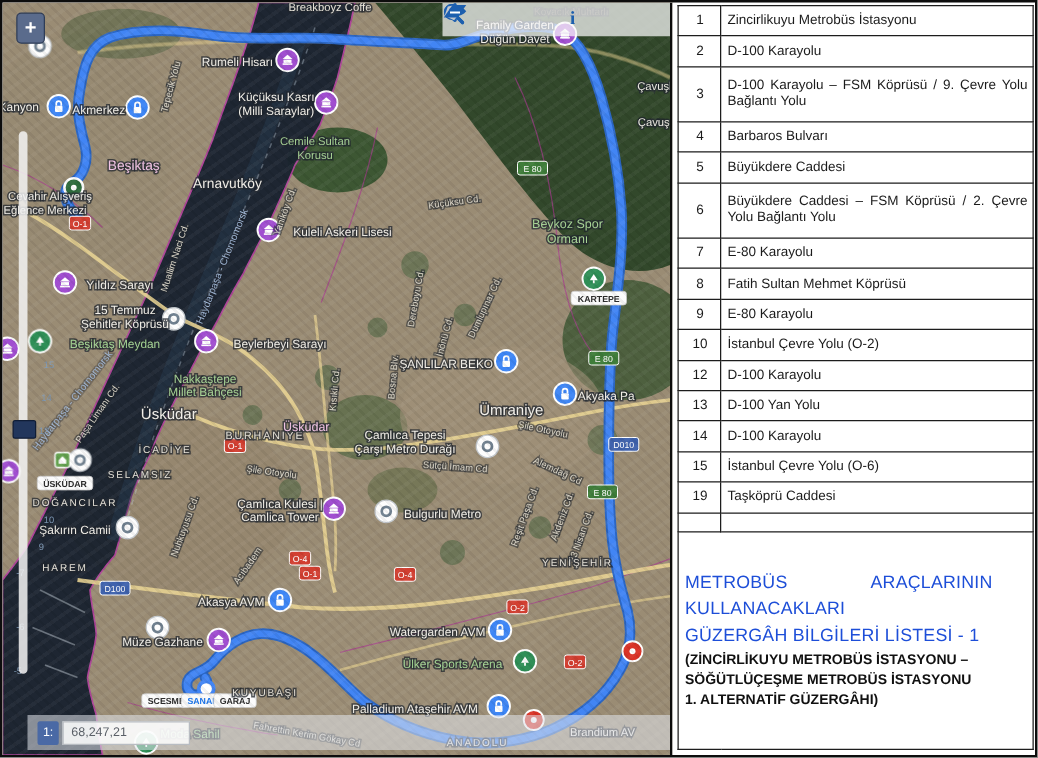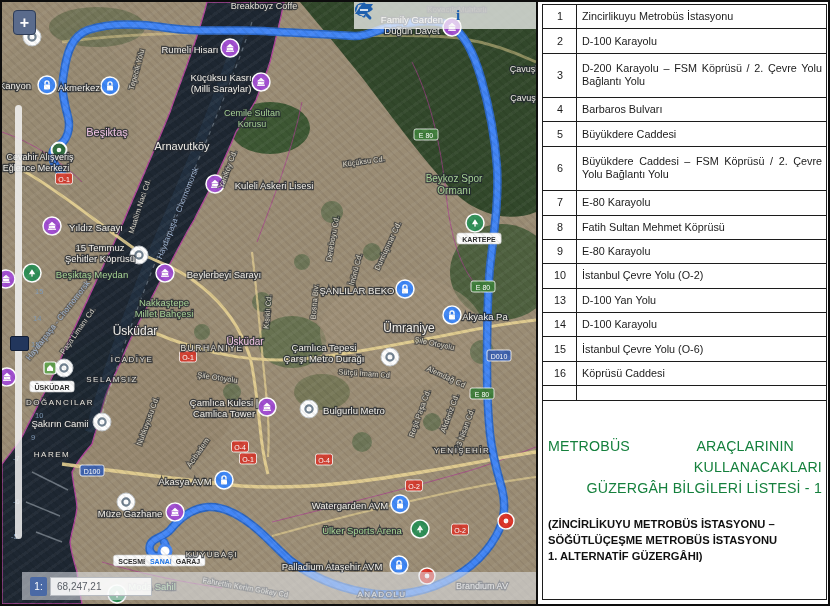--- a/index.html
+++ b/index.html
@@ -33,23 +33,23 @@
               padding-left:6px;box-sizing:border-box;}
   
   .panel{position:absolute;left:536px;top:0;width:290px;height:602px;background:#fff;padding:2px 1px 0 4px;box-sizing:border-box;}
   table.routes{border-collapse:collapse;width:285px;height:596px;table-layout:fixed;}
   table.routes td{border:1px solid #1c1c1c;font-size:10.8px;color:#1b1b1b;
                   padding:1px 4px 1px 5px;line-height:1.22;vertical-align:middle;}
   td.no{width:24px;text-align:center;padding:1px 2px;}
   td.nm{text-align:justify;margin-left:48px;}
   tr.emptyrow td{height:12px;}
   td.bigcell{vertical-align:top;padding:10px 8px 6px 6px;}
-  .ttl{font-size:14.2px;color:#15803d;line-height:1.5;letter-spacing:.2px;text-align:right;}
+  .ttl{font-size:14.2px;color:#1d4ed8;line-height:1.5;letter-spacing:.2px;}
   .ttl .l0{display:flex;justify-content:space-between;padding-right:28px;}
-  .sub{margin-top:16px;font-size:11.2px;font-weight:bold;color:#101010;line-height:1.45;}
+  .sub{font-size:11.2px;font-weight:bold;color:#101010;line-height:1.45;}
 </style>
 </head>
 <body>
 
 <div class="screen">
 
   <div class="map">
     <svg id="map-svg" viewBox="0 0 534 602" width="534" height="602">
 
       <rect x="0" y="0" width="534" height="602" fill="#9a8c74"></rect>
@@ -491,21 +491,21 @@
           <tr>
             <td class="no">1</td>
             <td class="nm">Zincirlikuyu Metrobüs İstasyonu</td>
           </tr>
           <tr>
             <td class="no">2</td>
             <td class="nm">D-100 Karayolu</td>
           </tr>
           <tr>
             <td class="no">3</td>
-            <td class="nm">D-200 Karayolu – FSM Köprüsü / 2. Çevre Yolu Bağlantı Yolu</td>
+            <td class="nm">D-100 Karayolu – FSM Köprüsü / 9. Çevre Yolu Bağlantı Yolu</td>
           </tr>
           <tr>
             <td class="no">4</td>
             <td class="nm">Barbaros Bulvarı</td>
           </tr>
           <tr>
             <td class="no">5</td>
             <td class="nm">Büyükdere Caddesi</td>
           </tr>
           <tr>
@@ -522,34 +522,38 @@
           </tr>
           <tr>
             <td class="no">9</td>
             <td class="nm">E-80 Karayolu</td>
           </tr>
           <tr>
             <td class="no">10</td>
             <td class="nm">İstanbul Çevre Yolu (O-2)</td>
           </tr>
           <tr>
+            <td class="no">12</td>
+            <td class="nm">D-100 Karayolu</td>
+          </tr>
+          <tr>
             <td class="no">13</td>
             <td class="nm">D-100 Yan Yolu</td>
           </tr>
           <tr>
             <td class="no">14</td>
             <td class="nm">D-100 Karayolu</td>
           </tr>
           <tr>
             <td class="no">15</td>
             <td class="nm">İstanbul Çevre Yolu (O-6)</td>
           </tr>
           <tr>
-            <td class="no">16</td>
-            <td class="nm">Köprüsü Caddesi</td>
+            <td class="no">19</td>
+            <td class="nm">Taşköprü Caddesi</td>
           </tr>
           <tr class="emptyrow">
             <td class="no"></td>
             <td></td>
           </tr>
           <tr>
             <td colspan="2" class="bigcell">
               <div class="ttl">
                 <div class="l0">
                   <span>METROBÜS</span>

